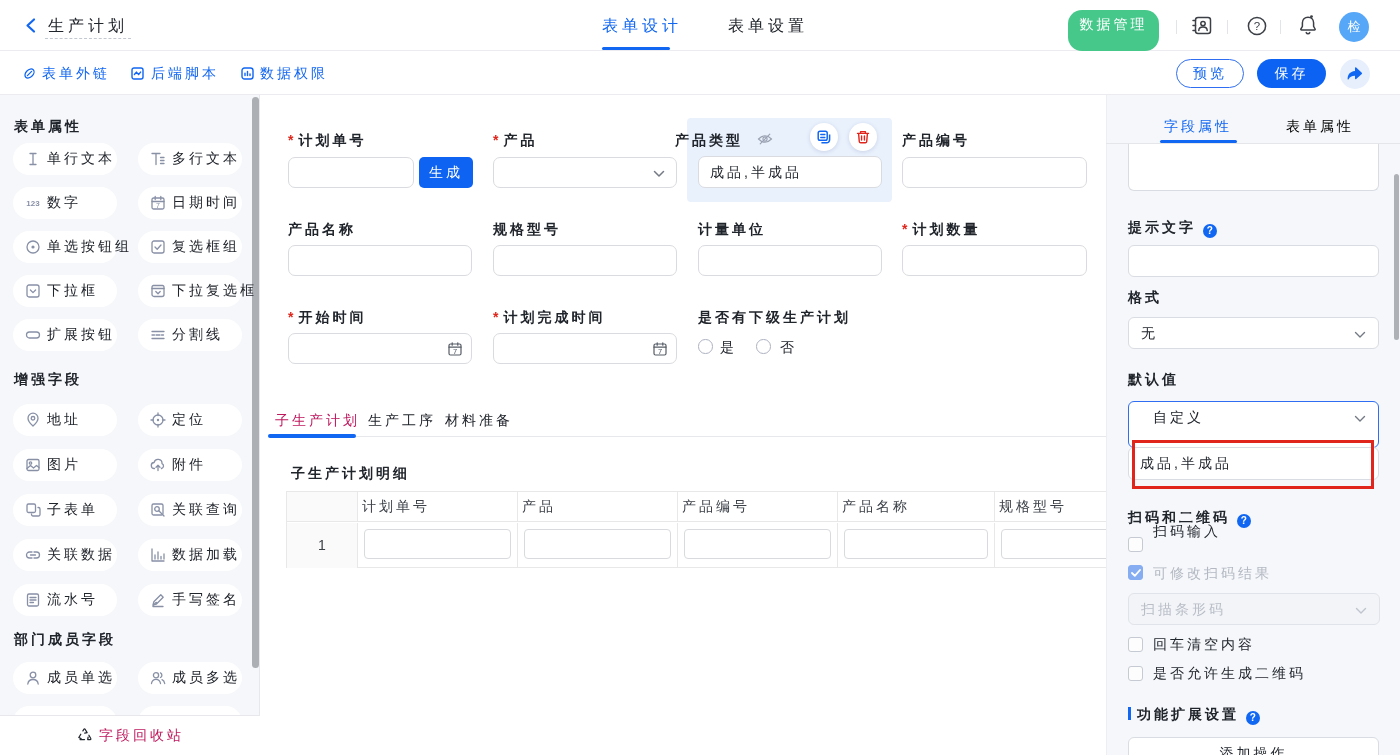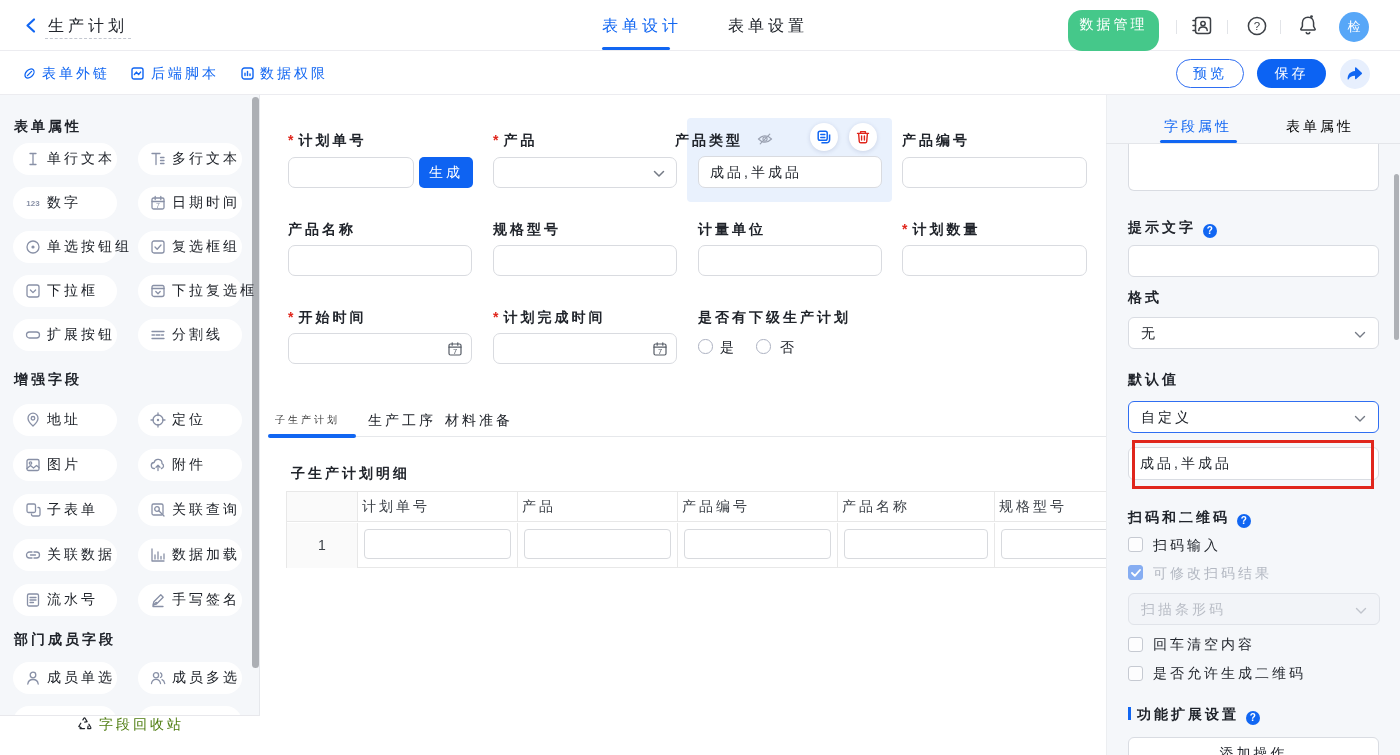--- a/index.html
+++ b/index.html
@@ -26,21 +26,21 @@
 #btn-preview{position:absolute;left:1176px;top:8px;width:68px;height:29px;border:1px solid #2f6ef2;border-radius:15px;color:#1166f2;font-size:14px;text-align:center;line-height:27px;background:#fff}
 #btn-save{position:absolute;left:1257px;top:8px;width:69px;height:29px;border-radius:15px;color:#fff;font-size:14px;text-align:center;line-height:29px;background:#0c63f3}
 #btn-share{position:absolute;left:1340px;top:8px;width:30px;height:30px;border-radius:50%;background:#e7effd}
 
 #sidebar{position:absolute;left:0;top:95px;width:260px;height:660px;background:#f5f7fa;border-right:1px solid #e6e8ec}
 .sec-title{position:absolute;left:14px;font-size:14px;font-weight:bold;color:#20242b;line-height:14px}
 .pill{position:absolute;width:104px;height:32px;background:#fff;border-radius:16px;display:flex;align-items:center;padding-left:12px;font-size:14px;color:#20242b;white-space:nowrap}
 .pill svg{margin-right:6px;flex:none}
 .pic{stroke:#8890a6;fill:none;stroke-width:1.3;stroke-linecap:round;stroke-linejoin:round}
 #sb-thumb{position:absolute;left:252px;top:2px;width:7px;height:571px;border-radius:4px;background:#acafb4}
-#recycle{position:absolute;left:0;top:620px;width:260px;height:40px;background:#fff;border-top:1px solid #e8e8ec;display:flex;align-items:flex-start;justify-content:center;font-size:14px;color:#4d7c0f}
+#recycle{position:absolute;left:0;top:620px;width:260px;height:40px;background:#fff;border-top:1px solid #e8e8ec;display:flex;align-items:center;justify-content:center;font-size:14px;color:#be185d}
 
 #canvas{position:absolute;left:261px;top:95px;width:845px;height:660px;background:#fff;overflow:hidden}
 .flabel{position:absolute;font-size:14px;font-weight:bold;color:#20242b;line-height:14px;white-space:nowrap}
 .req:before{content:"*";color:#e0261c;margin-right:2px;font-weight:bold}
 .finput{position:absolute;height:31px;background:#fff;border:1px solid #d9dbe0;border-radius:7px}
 .sel-chev{position:absolute;right:11px;top:12px}
 
 #dtable{position:absolute;left:25px;top:395.5px;width:820px;height:77px;border:1px solid #e8e8e8;border-right:none}
 .th{position:absolute;top:0;height:30px;background:#fff;border-right:1px solid #e8e8e8;border-bottom:1px solid #e8e8e8;font-size:14px;color:#3c4148;line-height:29px;padding-left:4px;white-space:nowrap;overflow:hidden}
 .td{position:absolute;top:31px;height:45px;border-right:1px solid #e8e8e8}
@@ -302,21 +302,21 @@
         </g>
         <text x="7" y="11.6" text-anchor="middle" font-size="7.5" fill="#565c66" font-family="Liberation Sans">7</text>
       </svg>
     </div>
   <div class="flabel" style="left:437px;top:215px">是否有下级生产计划</div>
   <div class="abs" style="left:437px;top:244px;width:14.5px;height:14.5px;border-radius:50%;border:1.5px solid #adb2c2;background:#fff"></div>
   <div class="abs nw" style="left:459px;top:245px;font-size:14px;line-height:14px">是</div>
   <div class="abs" style="left:495px;top:244px;width:14.5px;height:14.5px;border-radius:50%;border:1.5px solid #adb2c2;background:#fff"></div>
   <div class="abs nw" style="left:519px;top:245px;font-size:14px;line-height:14px">否</div>
 
-  <div class="abs nw" style="left:14px;top:318px;font-size:10px;line-height:14px;color:#404040">子生产计划</div>
+  <div class="abs nw" style="left:14px;top:318px;font-size:14px;line-height:14px;color:#be185d">子生产计划</div>
   <div class="abs nw" style="left:107px;top:318px;font-size:14px;line-height:14px">生产工序</div>
   <div class="abs nw" style="left:184px;top:318px;font-size:14px;line-height:14px">材料准备</div>
   <div class="abs" style="left:7px;top:341px;width:838px;height:1px;background:#e6e8eb"></div>
   <div class="abs" style="left:7px;top:339px;width:88px;height:3.5px;background:#1166f2;border-radius:2px"></div>
 
   <div class="abs nw" style="left:30px;top:371px;font-size:14px;font-weight:bold;line-height:14px">子生产计划明细</div>
   <div id="dtable">
     <div class="th" style="left:0;width:71px;background:#fafafa"></div>
     <div class="th" style="left:71px;width:160px">计划单号</div>
     <div class="th" style="left:231px;width:160px">产品</div>
@@ -349,28 +349,28 @@
   <div class="abs" style="left:0;top:48px;width:294px;height:1px;background:#e4e6ea"></div>
   <div class="abs" style="left:54px;top:45px;width:77px;height:3.2px;background:#1166f2;border-radius:2px"></div>
   <div class="abs" style="left:22px;top:49px;width:251px;height:47px;background:#fff;border:1px solid #d9dce2;border-top:none;border-radius:0 0 6px 6px"></div>
   <div class="plabel" style="top:125px">提示文字 <span class="qmark">?</span></div>
   <div class="pinput" style="top:150px;height:32px"></div>
   <div class="plabel" style="top:195px">格式</div>
   <div class="pinput nw" style="top:222px;height:32px;line-height:30px;padding-left:12px">无<svg class="abs" style="right:12px;top:13px" width="12" height="8" viewBox="0 0 12 8">
         <path d="M1.5 1.5L6 6l4.5-4.5" fill="none" stroke="#747a85" stroke-width="1.4" stroke-linecap="round" stroke-linejoin="round"></path>
       </svg></div>
   <div class="plabel" style="top:277px">默认值</div>
-  <div class="pinput nw" style="top:306px;height:32px;line-height:30px;padding-left:12px;border:1px solid #2f6ef2">自定义<svg class="abs" style="right:12px;top:13px" width="12" height="8" viewBox="0 0 12 8">
+  <div class="pinput nw" style="top:306px;height:47px;line-height:30px;padding-left:24px;border:1px solid #2f6ef2">自定义<svg class="abs" style="right:12px;top:13px" width="12" height="8" viewBox="0 0 12 8">
         <path d="M1.5 1.5L6 6l4.5-4.5" fill="none" stroke="#747a85" stroke-width="1.4" stroke-linecap="round" stroke-linejoin="round"></path>
       </svg></div>
   <div class="pinput nw" style="top:352px;height:33px;line-height:31px;padding-left:11px;color:#23272e">成品,半成品</div>
   <div class="abs" style="left:25.6px;top:345px;width:242px;height:49px;border:3px solid #e0261c"></div>
   <div class="plabel" style="top:415px">扫码和二维码 <span class="qmark">?</span></div>
   <div class="cbox" style="top:442px"></div>
-  <div class="clabel nw" style="top:443px">扫码输入</div>
+  <div class="clabel nw" style="top:429px">扫码输入</div>
   <div class="cbox" style="top:470px;background:#86adf2;border-color:#86adf2">
       <svg style="margin:2.5px 0 0 1.5px" width="10" height="8" viewBox="0 0 10 8">
         <path d="M1 4l2.8 2.8L9 1" fill="none" stroke="#fff" stroke-width="1.8" stroke-linecap="round" stroke-linejoin="round"></path>
       </svg>
     </div>
   <div class="clabel nw" style="top:470.5px;color:#b3b8c2">可修改扫码结果</div>
   <div class="pinput nw" style="top:497.5px;width:252px;height:32px;line-height:30px;padding-left:12px;background:#f2f4f8;border-color:#e0e3e9;color:#b9bdc6">扫描条形码<svg class="abs" style="right:12px;top:13px" width="12" height="8" viewBox="0 0 12 8">
         <path d="M1.5 1.5L6 6l4.5-4.5" fill="none" stroke="#c0c4cc" stroke-width="1.4" stroke-linecap="round" stroke-linejoin="round"></path>
       </svg></div>
   <div class="cbox" style="top:541.5px"></div>

